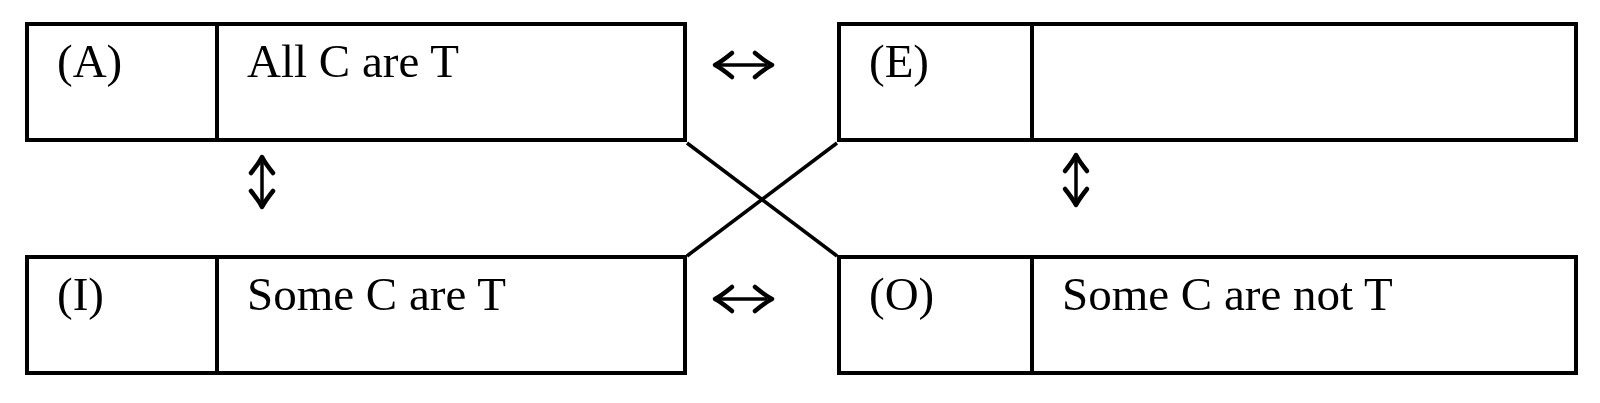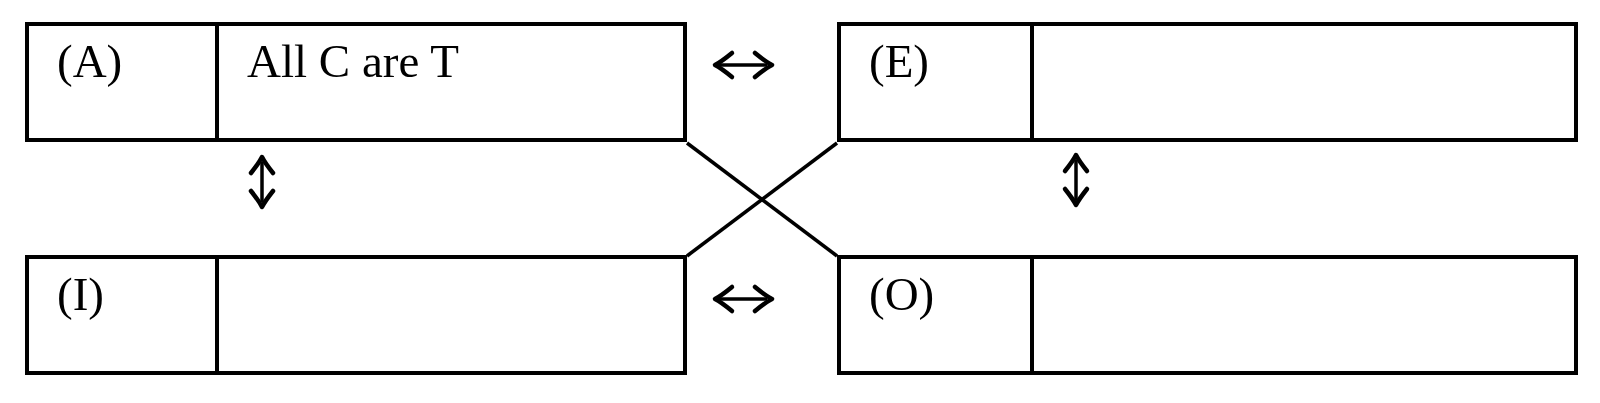--- a/index.html
+++ b/index.html
@@ -103,21 +103,27 @@
   <div class="box box-e">
     <div class="label-cell">
       <span class="prop-text">(E)</span>
     </div>
   </div>
 
   <div class="box box-i">
     <div class="label-cell">
       <span class="prop-text">(I)</span>
     </div>
+    <div class="stmt-cell">
+      <span class="prop-text">Some C are T</span>
+    </div>
   </div>
 
   <div class="box box-o">
     <div class="label-cell">
       <span class="prop-text">(O)</span>
     </div>
+    <div class="stmt-cell">
+      <span class="prop-text">Some C are not T</span>
+    </div>
   </div>
 
 </div>
 
 </body></html>

